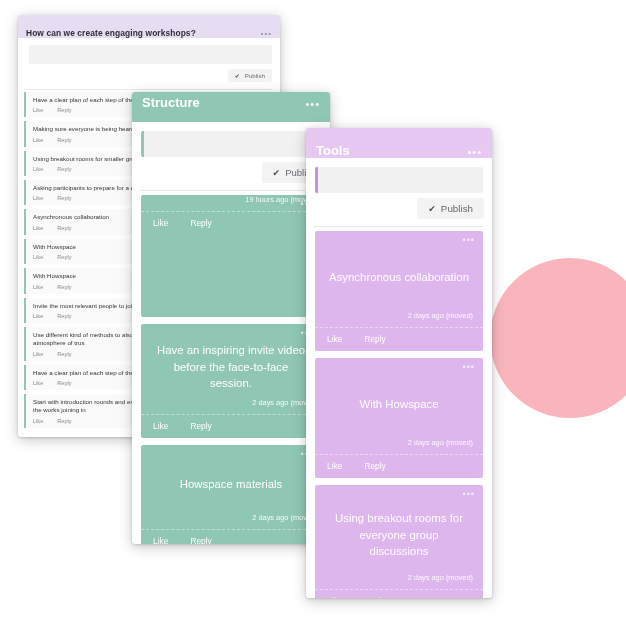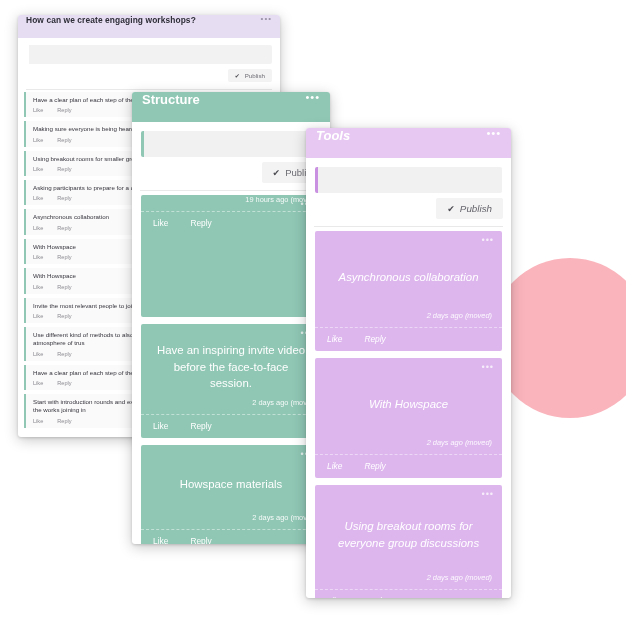--- a/index.html
+++ b/index.html
@@ -16,21 +16,21 @@
     background:#fab4bc;
   }
 
   
   .card{
     position:absolute;background:#ffffff;border-radius:3px;
     box-shadow:0 3px 14px rgba(0,0,0,.22), 0 1px 3px rgba(0,0,0,.16);
     overflow:hidden;
   }
   .card-head{
-    display:flex;align-items:flex-start;justify-content:space-between;
+    display:flex;align-items:flex-end;justify-content:space-between;
     box-sizing:border-box;
   }
   .card-title{
     font-weight:bold;color:#2e2e38;white-space:nowrap;
     overflow:hidden;text-overflow:ellipsis;
   }
   .dots{
     letter-spacing:1px;line-height:1;user-select:none;flex:0 0 auto;
   }
 
@@ -77,30 +77,30 @@
     position:absolute;right:5px;top:3px;font-size:6px;color:#a9a9b0;letter-spacing:.5px;
   }
   .showmore1{
     display:flex;align-items:center;justify-content:flex-end;gap:4px;
     padding:2px 10px 6px 0;font-size:6px;color:#4a4a52;
   }
   .bubble{font-size:7px;line-height:1;}
 
   
   #card2{left:132px;top:92px;width:198px;height:452px;}
-  #card2 .card-head{height:30px;background:#8fc6b4;padding:0 10px;}
+  #card2 .card-head{height:30px;background:#8fc6b4;padding:12px 10px;}
   #card2 .card-title{font-size:13px;color:#ffffff;}
   #card2 .dots{font-size:11px;color:#ffffff;}
   #card2 .inputstrip{padding:9px 9px 0 9px;}
   #card2 .inputbox{height:26px;border-left-color:#8fc6b4;background:#f1f1f1;}
   #card2 .publishbtn{font-size:9.5px;padding:5px 11px;}
   #card2 .check{font-size:9px;}
 
   
-  #card3{left:306px;top:128px;width:205px;height:470px;font-style:italic;}
+  #card3{left:306px;top:128px;width:186px;height:470px;}
   #card3 .card-head{height:30px;background:#e7c8f2;padding:0 10px;}
   #card3 .card-title{font-size:13px;color:#ffffff;}
   #card3 .dots{font-size:11px;color:#ffffff;}
   #card3 .inputstrip{padding:9px 9px 0 9px;}
   #card3 .inputbox{height:26px;border-left-color:#c98fe0;background:#f1f1f1;}
   #card3 .publishbtn{font-size:9.8px;padding:5px 11px;color:#66666e;}
   #card3 .check{font-size:9px;}
 
   
   .notes{padding:4px 9px 0 9px;}

